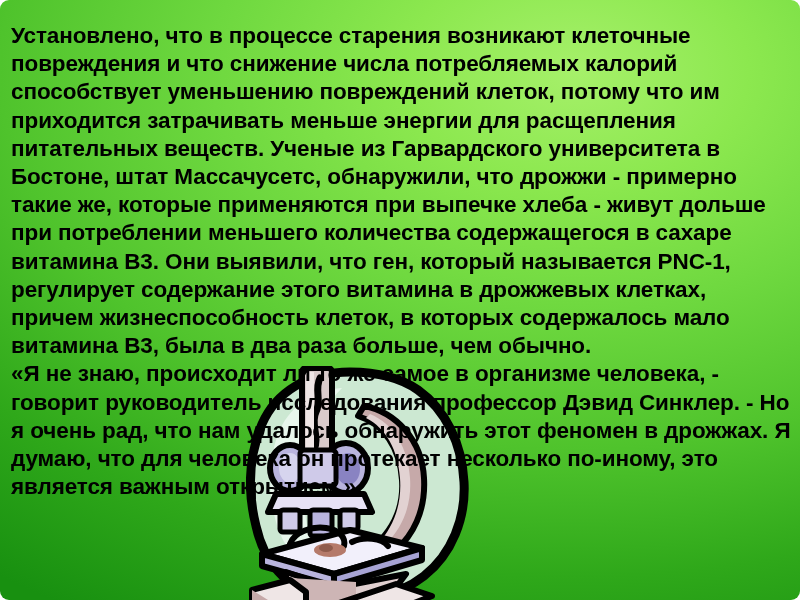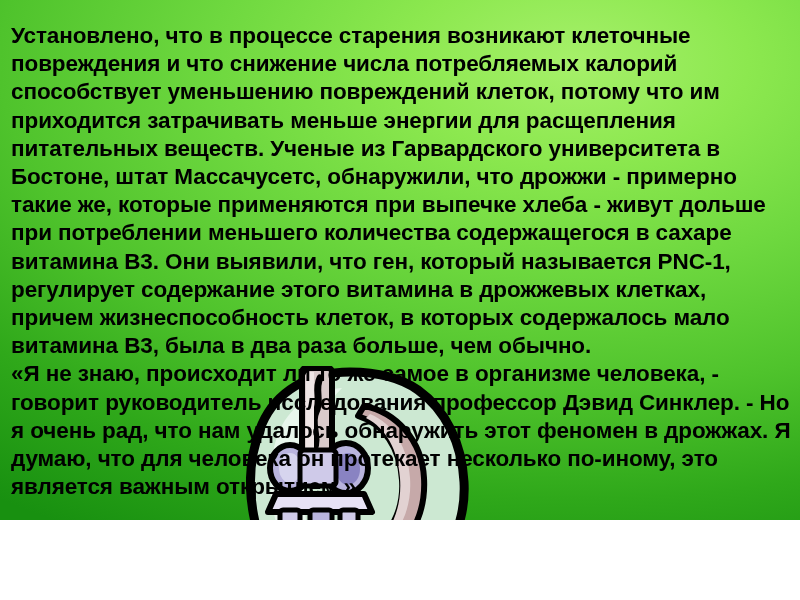--- a/index.html
+++ b/index.html
@@ -9,35 +9,36 @@
   body {
     width: 800px;
     height: 600px;
     overflow: hidden;
     font-family: "Liberation Sans", sans-serif;
   }
 
   #slide {
     position: relative;
     width: 800px;
-    height: 520px;
+    height: 600px;
     overflow: hidden;
     background-color: #5ecf36;
     background-image:
       radial-gradient(ellipse 120% 105% at 72% 12%,
         #a6f06a 0%,
         #8ce84f 18%,
         #6ed83f 38%,
         #4fc32c 60%,
         #2fa81a 80%,
         #189010 100%),
       radial-gradient(ellipse 70% 60% at 6% 92%,
         rgba(150, 240, 110, 0.75) 0%,
         rgba(120, 225, 85, 0.35) 45%,
         rgba(60, 180, 40, 0.0) 80%);
+    border-radius: 9px;
   }
 
   
   #art {
     position: absolute;
     left: 246px;
     top: 366px;
     width: 230px;
     height: 234px;
     pointer-events: none;

